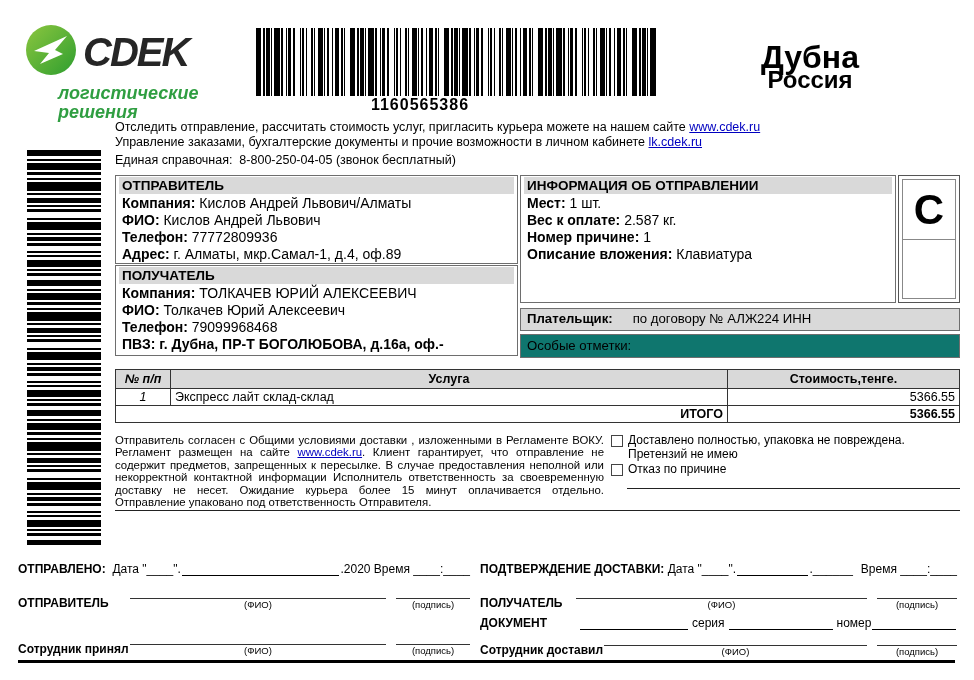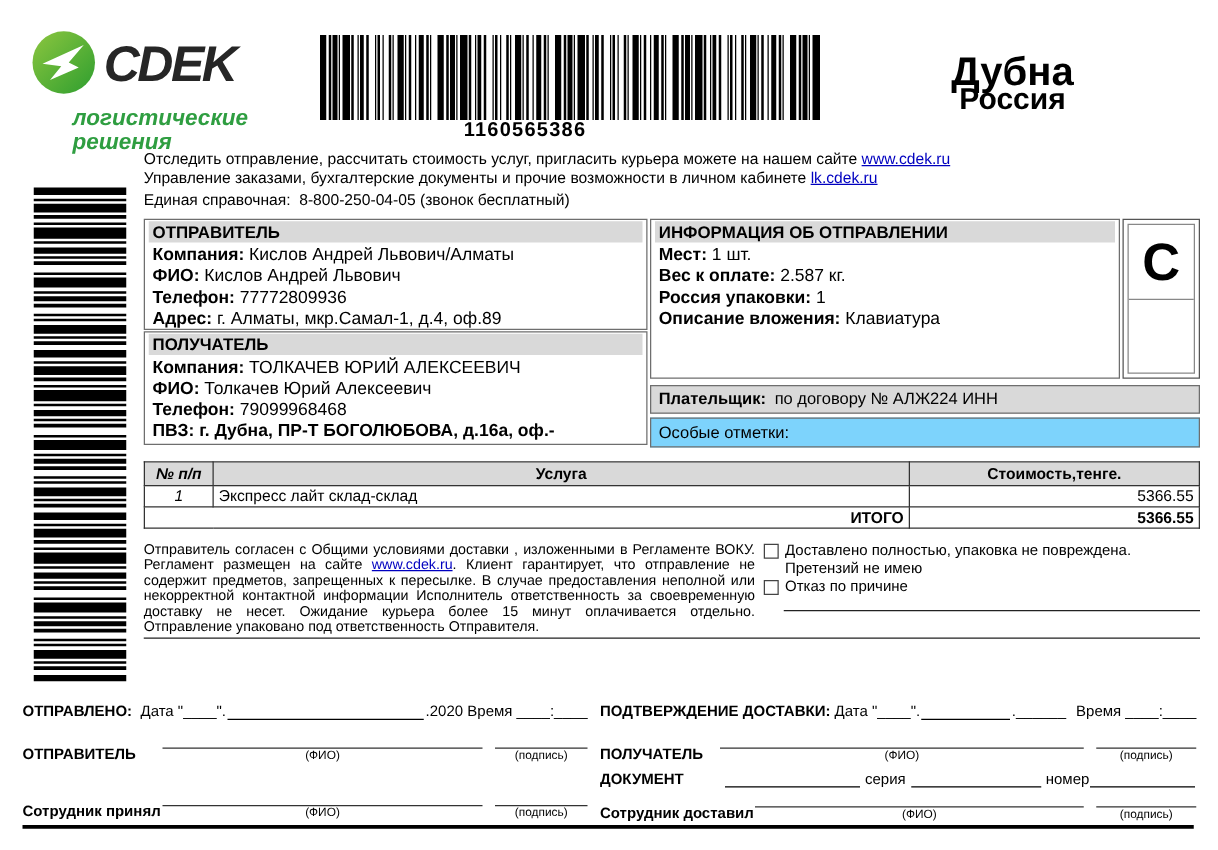--- a/index.html
+++ b/index.html
@@ -47,23 +47,23 @@
   #zone-box{position:absolute;left:898px;top:175px;width:62px;height:128px;border:1px solid #555;box-sizing:border-box;padding:3px;}
   #zone-inner{border:1px solid #888;height:100%;box-sizing:border-box;display:flex;flex-direction:column;}
   #zone-top{height:50%;border-bottom:1px solid #888;display:flex;align-items:center;justify-content:center;
             font-size:42px;font-weight:700;line-height:1;}
   #zone-bottom{flex:1;}
 
   
   #payer-bar{position:absolute;left:520px;top:308px;width:440px;height:23px;border:1px solid #6e6e6e;
              background:#d9d9d9;box-sizing:border-box;font-size:13.2px;line-height:20px;padding:0 6px;}
   #payer-bar b{font-weight:700;}
-  #payer-value{margin-left:7px;}
+  #payer-value{margin-left:20px;}
   #notes-box{position:absolute;left:520px;top:334px;width:440px;height:24px;border:1px solid #6e6e6e;
-             background:#7dd3fc;box-sizing:border-box;font-size:13.2px;line-height:21px;padding:0 6px;}
+             background:#0f766e;box-sizing:border-box;font-size:13.2px;line-height:21px;padding:0 6px;}
 
   
   #svc-table{position:absolute;left:115px;top:369px;width:845px;border-collapse:collapse;font-size:12.5px;}
   #svc-table th,#svc-table td{border:1px solid #333;padding:1px 4px;box-sizing:border-box;}
   #svc-table th{background:#d9d9d9;font-weight:700;height:19px;}
   .col-num{width:55px;text-align:center;font-style:italic;}
   .col-cost{width:232px;text-align:right;}
   .cell-service{text-align:left;}
   .total-cell{font-weight:700;text-align:right;}
 
@@ -300,21 +300,21 @@
     <div class="frow"><b>Компания:</b> <span>ТОЛКАЧЕВ ЮРИЙ АЛЕКСЕЕВИЧ</span></div>
     <div class="frow"><b>ФИО:</b> <span>Толкачев Юрий Алексеевич</span></div>
     <div class="frow"><b>Телефон:</b> <span>79099968468</span></div>
     <div class="frow bold-row"><b>ПВЗ:</b> <span>г. Дубна, ПР-Т БОГОЛЮБОВА, д.16а, оф.-</span></div>
   </div>
 
   <div class="box" id="info-box">
     <div class="box-head">ИНФОРМАЦИЯ ОБ ОТПРАВЛЕНИИ</div>
     <div class="frow"><b>Мест:</b> <span>1 шт.</span></div>
     <div class="frow"><b>Вес к оплате:</b> <span>2.587 кг.</span></div>
-    <div class="frow"><b>Россия упаковки:</b> <span>1</span></div>
+    <div class="frow"><b>Номер причине:</b> <span>1</span></div>
     <div class="frow"><b>Описание вложения:</b> <span>Клавиатура</span></div>
   </div>
 
   <div id="zone-box">
     <div id="zone-inner">
       <div id="zone-top">C</div>
       <div id="zone-bottom"></div>
     </div>
   </div>
 

